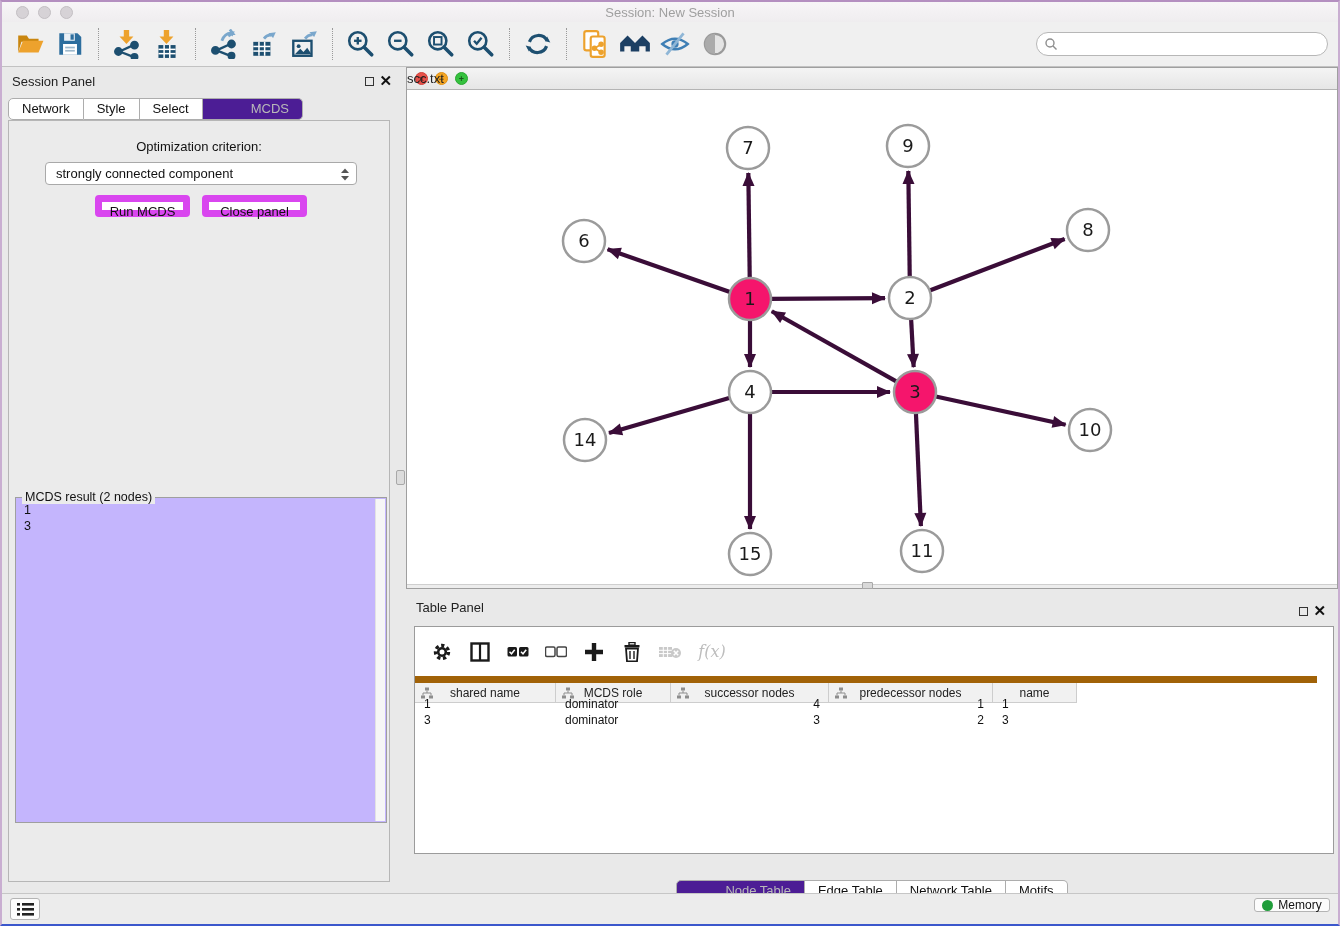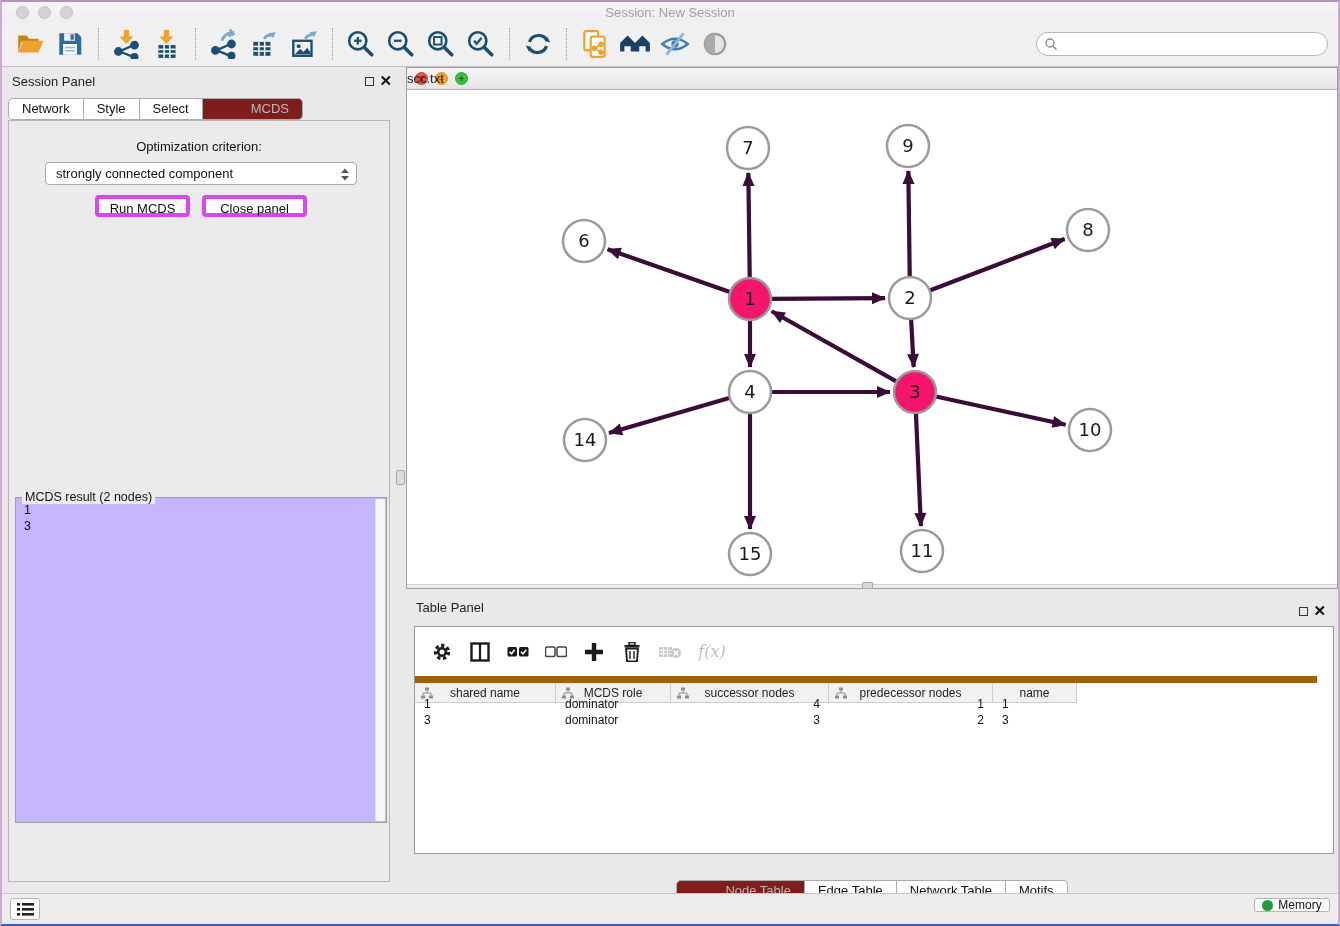--- a/index.html
+++ b/index.html
@@ -26,26 +26,26 @@
   
   .control-panel { position:absolute; left:6px; top:3px; width:388px; height:812px; }
   .cp-title { position:absolute; left:4px; top:4px; font-size:13px; color:#222; }
   .panel-float { position:absolute; top:7px; width:9px; height:9px; border:1.5px solid #333; background:transparent; }
   .panel-close { position:absolute; top:0px; font-size:15px; font-weight:bold; color:#111; line-height:22px; }
   .cp-float { right:22px; } .cp-close { right:4px; }
   .tabs-row { position:absolute; top:28px; left:0; right:6px; display:flex; justify-content:flex-start; }
   .tab { height:22px; line-height:20px; font-size:13px; text-align:center; background:#fff; border:1px solid #adadad; border-left:none; padding:0 13px; color:#111; }
   .tab.first { border-left:1px solid #adadad; border-radius:5px 0 0 5px; }
   .tab.last { border-radius:0 5px 5px 0; }
-  .tab.active { background:#7f1d1d; color:#b9b9b9;padding-left:48px; }
+  .tab.active { background:#4c1d95; color:#b9b9b9;padding-left:48px; }
   .cp-body { position:absolute; top:50px; left:0px; right:6px; bottom:0; border:1px solid #b6b6b6; background:#ebebeb; }
   .opt-label { position:absolute; top:18px; left:0; right:0; text-align:center; font-size:13px; color:#111; }
   .criterion-select { position:absolute; left:36px; top:41px; width:312px; height:23px; background:#fff; border:1px solid #a9a9a9; border-radius:4px; font-size:13px; line-height:21px; padding-left:10px; color:#111; }
   .stepper { position:absolute; right:6px; top:4px; width:10px; height:14px; }
-  .cp-btn { position:absolute; top:74px; height:22px; background:#fff; border:4px solid #d946ef; border-radius:4px; font-size:13px; text-align:center; line-height:20px; color:#111; }
+  .cp-btn { position:absolute; top:74px; height:22px; background:#fff; border:7px solid #d946ef; border-radius:4px; font-size:13px; text-align:center; line-height:20px; color:#111; }
   .btn-run { left:86px; width:95px; }
   .btn-close { left:193px; width:105px; }
   .result-group { position:absolute; left:6px; top:376px; width:372px; height:326px; border:1px solid #9f9f9f; background:#c4b5fd; }
   .result-title { position:absolute; top:-8px; left:6px; background:#ebebeb; padding:0 3px; font-size:12.5px; color:#111; }
   .result-lines { position:absolute; top:4px; left:8px; font-size:12.5px; color:#111; line-height:16px; }
   .result-scroll { position:absolute; top:1px; bottom:1px; right:1px; width:10px; background:#f6f6f6; border-left:1px solid #e2e2e2; }
 
   .v-splitter-handle { position:absolute; left:394px; top:403px; width:9px; height:15px; background:#dcdcdc; border:1px solid #a8a8a8; border-radius:2px; }
 
   

